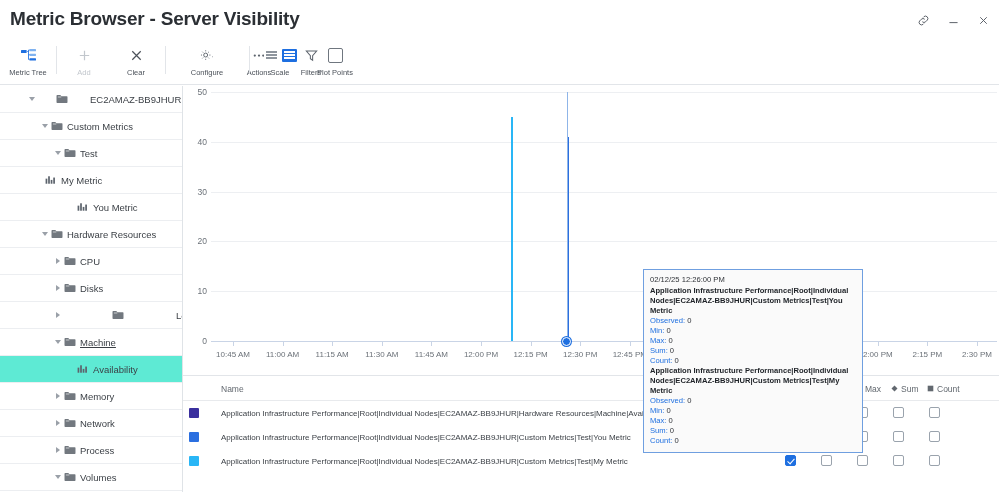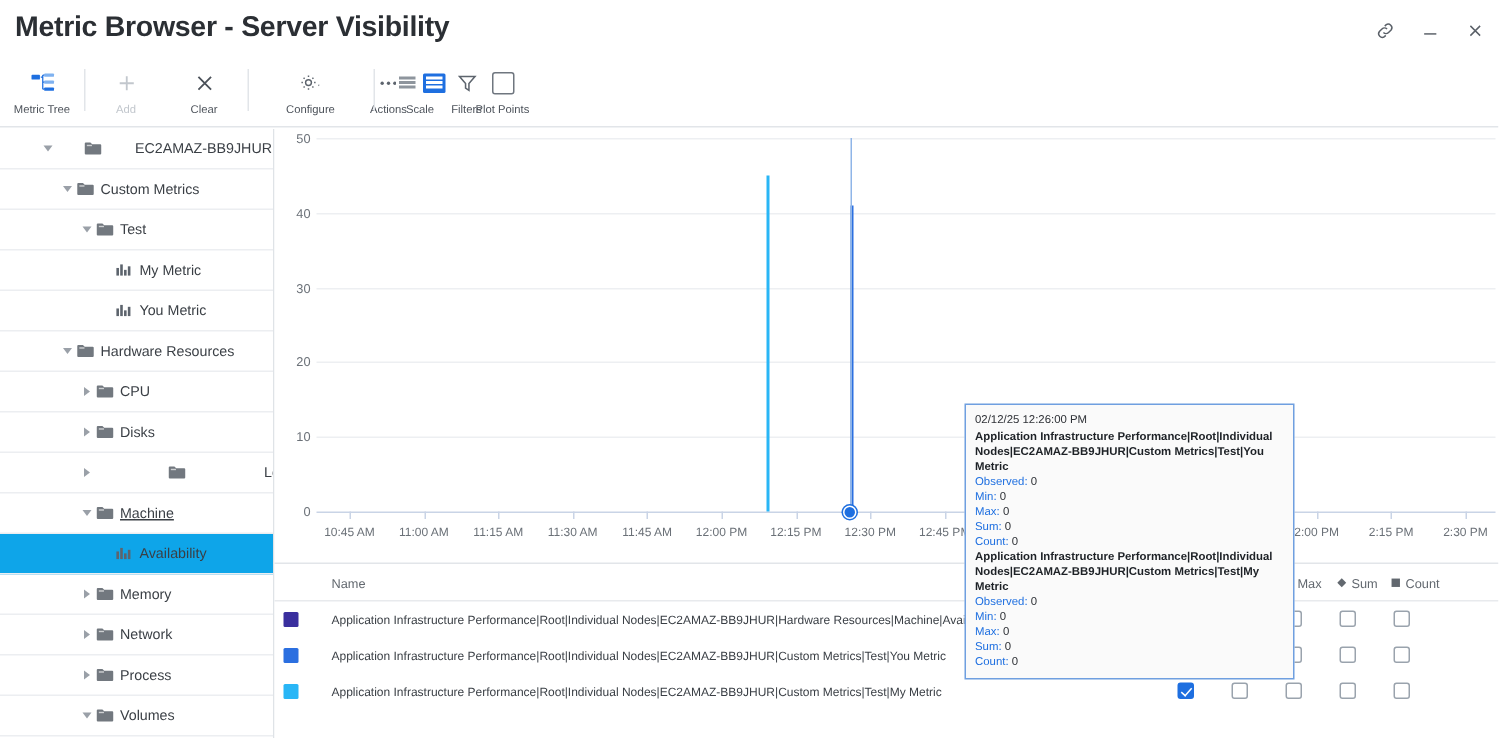--- a/index.html
+++ b/index.html
@@ -59,21 +59,21 @@
 
   
   #tree {
     position:absolute; left:0; top:86px; width:183px; height:406px;
     border-right:1px solid #dfe3e7; background:#fff; overflow:hidden;
   }
   .tree-row {
     height:27px; display:flex; align-items:center; border-bottom:1px solid #eceef1;
     font-size:9.5px; color:#3a3f45; cursor:pointer; white-space:nowrap;
   }
-  .tree-row.selected { background:#0ea5e9; }
+  .tree-row.selected { background:#5eead4; }
   .tw {
     width:11px; min-width:11px; display:flex; align-items:center; justify-content:center;
     color:#8a9099; font-size:7px;
   }
   .tw .tri-d { width:0;height:0;border-left:3.5px solid transparent;border-right:3.5px solid transparent;border-top:4px solid #9aa0a8; }
   .tw .tri-r { width:0;height:0;border-top:3.5px solid transparent;border-bottom:3.5px solid transparent;border-left:4px solid #9aa0a8; }
   .folder { width:13px; min-width:13px; margin-right:4px; display:flex; align-items:center; justify-content:center; }
   .leaf-ic { width:13px; min-width:13px; margin-right:4px; display:flex; align-items:center; justify-content:center; }
 
   
@@ -295,21 +295,21 @@
         <span class="tri-d"></span>
       </div>
       <div class="folder">
         <svg width="12" height="10" viewBox="0 0 14 11">
           <path d="M0.6 1.6 a0.8 0.8 0 0 1 0.8-0.8 H5 L6.4 2.2 H12.6 a0.8 0.8 0 0 1 0.8 0.8 V9.4 a0.8 0.8 0 0 1-0.8 0.8 H1.4 a0.8 0.8 0 0 1-0.8-0.8 Z" fill="#72787f"></path>
           <rect x="2.2" y="2.6" width="4" height="1.1" fill="#fff" opacity="0.65"></rect>
         </svg>
       </div>
       <span>Test</span>
     </div>
-    <div class="tree-row" style="padding-left: 65px;">
+    <div class="tree-row" style="padding-left: 33px;">
       <div class="tw"></div>
       <div class="leaf-ic">
         <svg width="11" height="10" viewBox="0 0 12 11" fill="#5d646d">
           <rect x="0.6" y="4" width="1.9" height="5.6"></rect>
           <rect x="3.4" y="1.4" width="1.9" height="8.2"></rect>
           <rect x="6.2" y="5.4" width="1.9" height="4.2"></rect>
           <rect x="9" y="2.8" width="1.9" height="6.8"></rect>
         </svg>
       </div>
       <span>My Metric</span>

